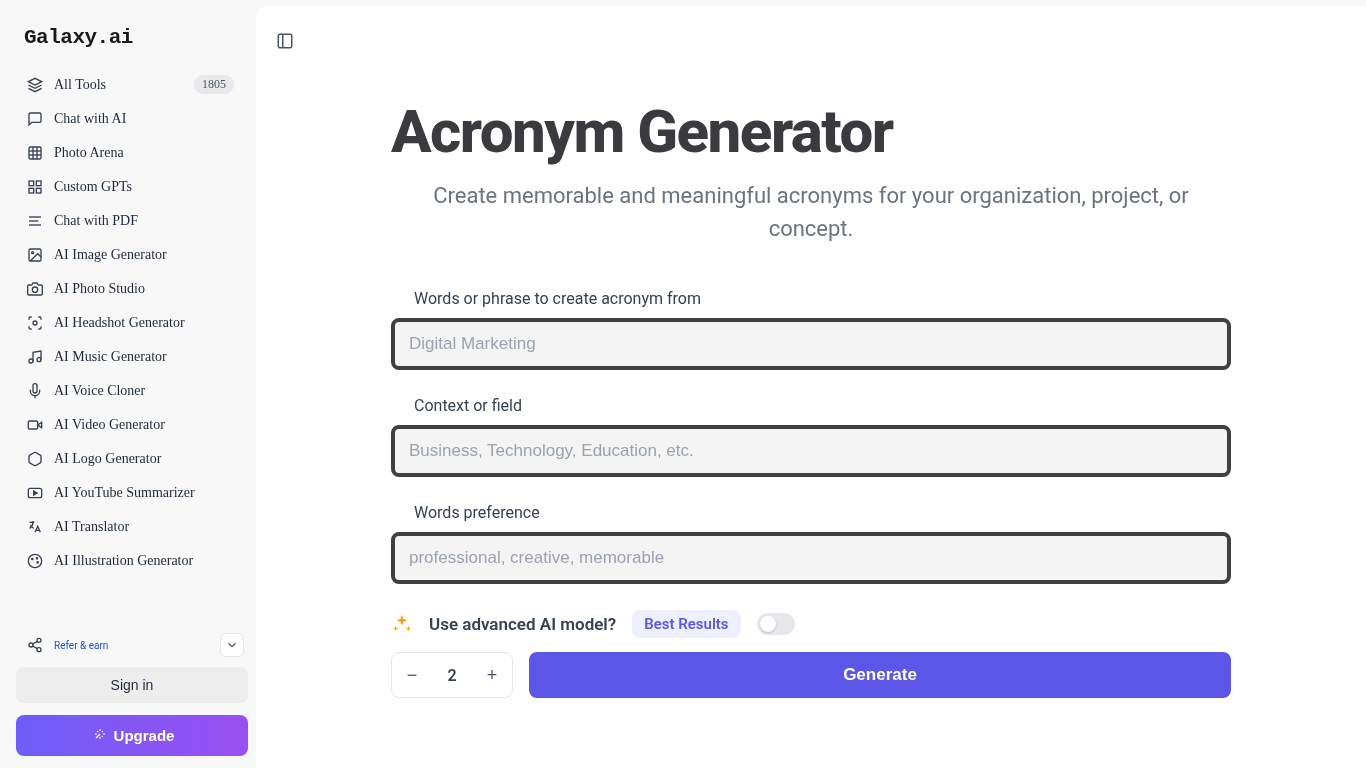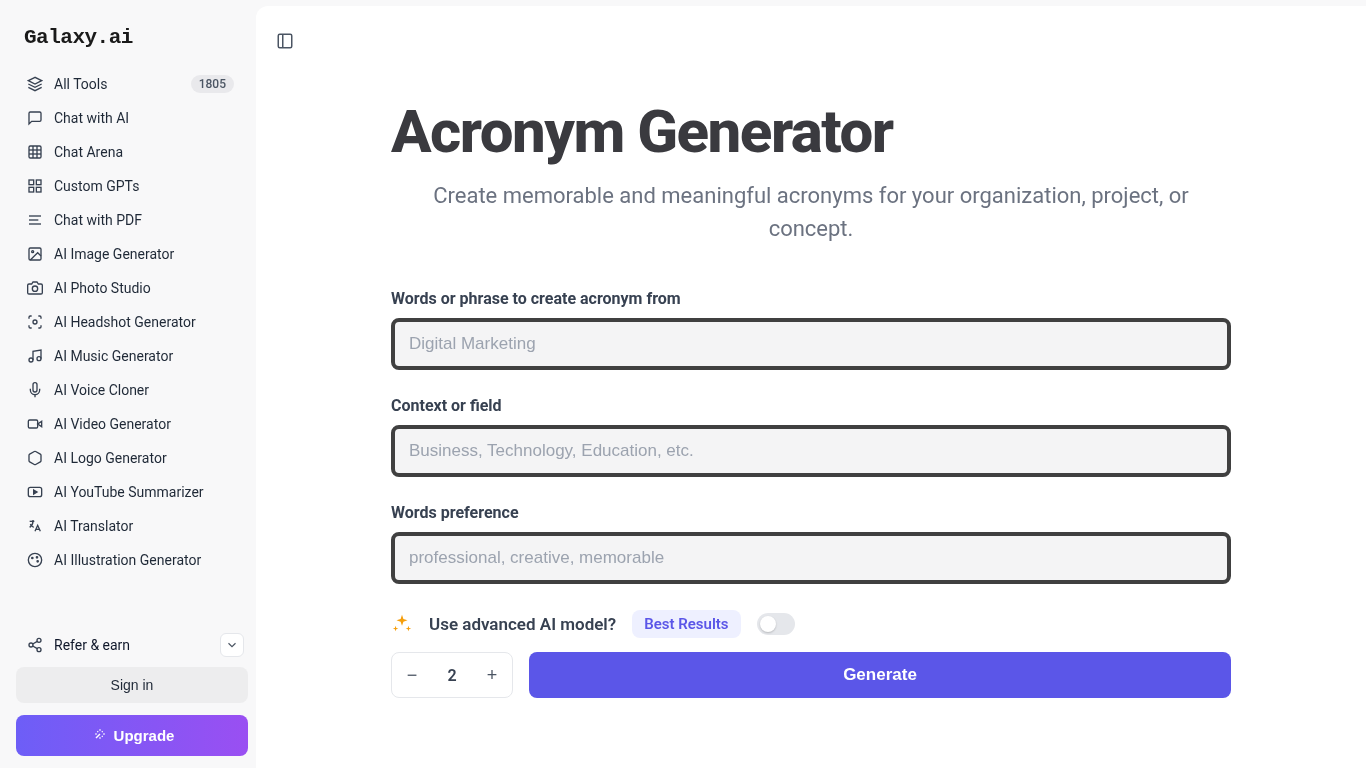--- a/index.html
+++ b/index.html
@@ -34,20 +34,21 @@
   font-size: 21px;
   color: #1a1a1a;
   padding: 10px 8px 18px 8px;
   letter-spacing: -0.5px;
 }
 
 .nav-scroll {
   flex: 1;
   overflow-y: auto;
   padding-right: 4px;
+  font-family: Liberation Serif, serif;
 }
 
 .nav-scroll::-webkit-scrollbar {
   width: 14px;
 }
 .nav-scroll::-webkit-scrollbar-track {
   background: #f0f0f0;
 }
 .nav-scroll::-webkit-scrollbar-thumb {
   background: #c8c8c8;
@@ -106,22 +107,22 @@
 .refer-row {
   display: flex;
   align-items: center;
   justify-content: space-between;
   padding: 6px 4px 10px 10px;
 }
 .refer-left {
   display: flex;
   align-items: center;
   gap: 10px;
-  font-size: 14px;
-  color: #0f172a;
+  font-size: 10px;
+  color: #1d4ed8;
 }
 .chevron-btn {
   width: 24px;
   height: 24px;
   border: 1px solid #e5e7eb;
   border-radius: 6px;
   background: #fff;
   display: flex;
   align-items: center;
   justify-content: center;
@@ -211,23 +212,24 @@
   line-height: 1.5;
 }
 
 .form-group {
   margin-bottom: 26px;
 }
 
 .form-label {
   display: block;
   font-size: 16px;
-  font-weight: 700;
+  font-weight: 400;
   color: #374151;
   margin-bottom: 10px;
+  margin-left: 23px;
 }
 
 .form-input {
   width: 100%;
   padding: 12px 14px;
   font-size: 17px;
   border: 4px solid #404040;
   border-radius: 8px;
   background: #f4f4f5;
   color: #374151;
@@ -363,21 +365,21 @@
     <div class="nav-item">
       <span class="nav-icon">
           <svg viewBox="0 0 24 24">
             <rect x="3" y="3" width="18" height="18" rx="2"></rect>
             <line x1="3" y1="9" x2="21" y2="9"></line>
             <line x1="3" y1="15" x2="21" y2="15"></line>
             <line x1="9" y1="3" x2="9" y2="21"></line>
             <line x1="15" y1="3" x2="15" y2="21"></line>
           </svg>
         </span>
-      <span class="nav-label">Chat Arena</span>
+      <span class="nav-label">Photo Arena</span>
     </div>
     <div class="nav-item">
       <span class="nav-icon">
           <svg viewBox="0 0 24 24">
             <rect x="3" y="3" width="7" height="7"></rect>
             <rect x="14" y="3" width="7" height="7"></rect>
             <rect x="14" y="14" width="7" height="7"></rect>
             <rect x="3" y="14" width="7" height="7"></rect>
           </svg>
         </span>

